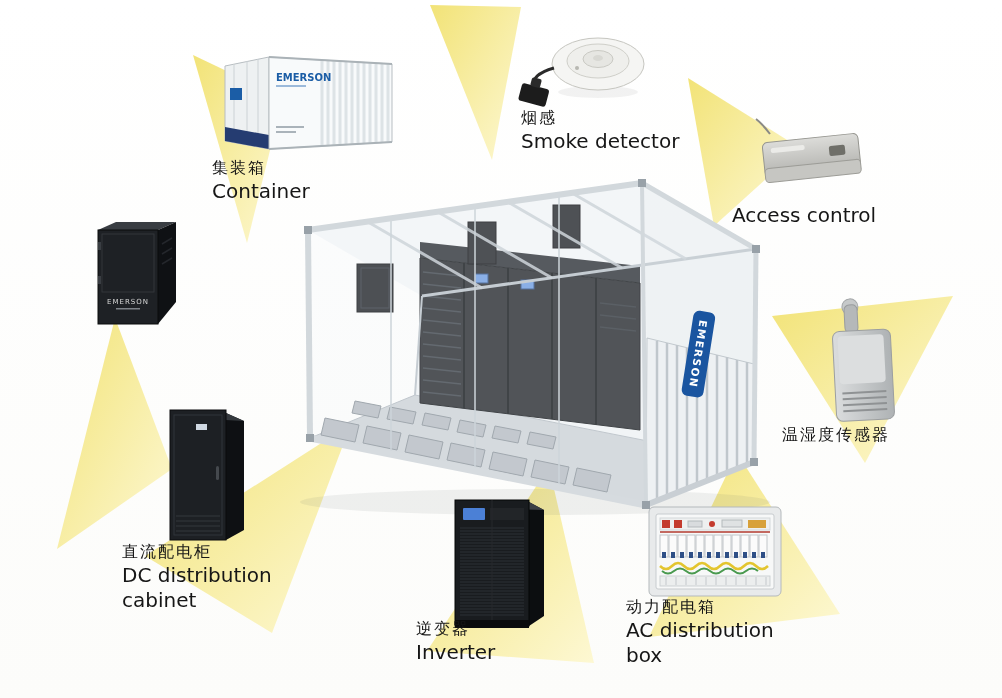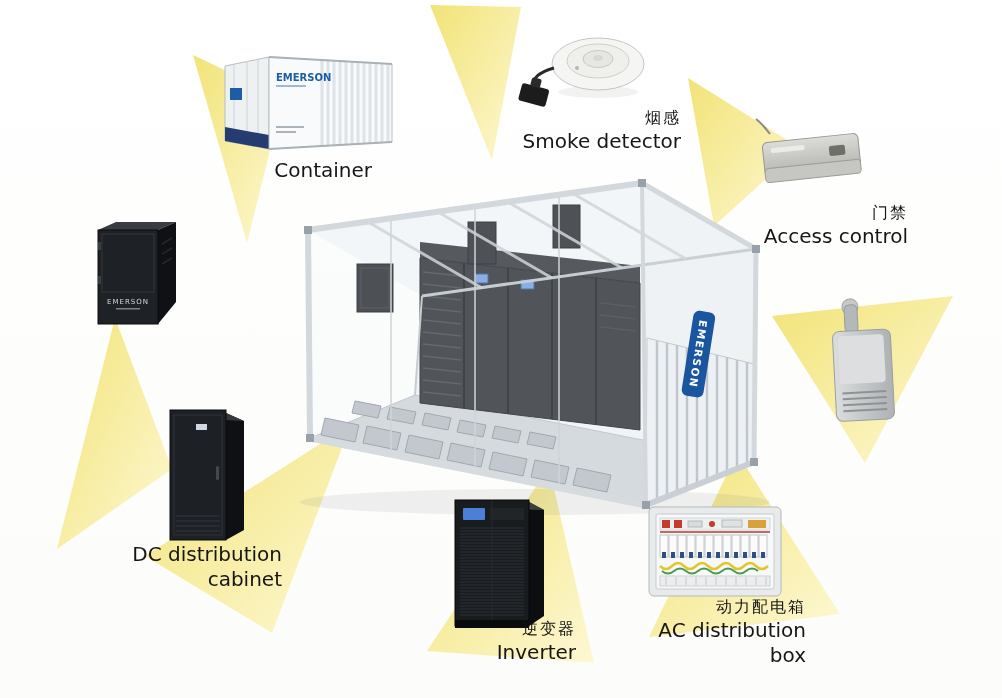--- a/index.html
+++ b/index.html
@@ -2,21 +2,21 @@
 <html><head>
 <meta charset="utf-8">
 <style>
   *{box-sizing:border-box}
   html,body{margin:0;padding:0}
   body{width:1002px;height:698px;font-family:"DejaVu Sans","Liberation Sans",sans-serif;background:#fff}
   .canvas{position:relative;width:1002px;height:698px;overflow:hidden;background:linear-gradient(180deg,#ffffff 0%,#fcfcfa 100%)}
   .beams{position:absolute;left:0;top:0;z-index:0}
   .center-unit{position:absolute;z-index:1}
   .device{position:absolute;z-index:2}
-  .label{position:absolute;z-index:3;text-align:right;color:#161616}
+  .label{position:absolute;z-index:3;text-align:left;color:#161616}
   .label .zh{font-size:16px;letter-spacing:2px}
   .label .en{font-size:20px;line-height:1.25}
 </style>
 </head>
 <body>
 
 <div class="canvas">
 
   <svg class="beams" width="1002" height="698" viewBox="0 0 1002 698">
     <defs>
@@ -344,44 +344,46 @@
       <rect x="10" y="16" width="60" height="94" fill="#1e2125" stroke="#0b0c0d"></rect>
       <rect x="14" y="20" width="52" height="58" fill="none" stroke="#32363b"></rect>
       <rect x="10" y="28" width="3" height="8" fill="#3a3e43"></rect>
       <rect x="10" y="62" width="3" height="8" fill="#3a3e43"></rect>
       <text x="40" y="90" text-anchor="middle" font-size="7" fill="#d8d8d8" letter-spacing="1">EMERSON</text>
       <rect x="28" y="94" width="24" height="1.5" fill="#7d8288"></rect>
     </svg>
   </div>
 
   <div class="label" style="left:212px;top:158px;width:160px">
+    <div class="zh">集装箱</div>
     <div class="en">Container</div>
   </div>
 
   <div class="label" style="left:521px;top:108px;width:160px">
     <div class="zh">烟感</div>
     <div class="en">Smoke detector</div>
   </div>
 
   <div class="label" style="left:732px;top:203px;width:176px">
-    <div class="zh">门禁</div>
     <div class="en">Access control</div>
   </div>
 
   <div class="label" style="left:782px;top:425px;width:176px">
+    <div class="zh">温湿度传感器</div>
   </div>
 
   <div class="label" style="left:626px;top:597px;width:180px">
     <div class="zh">动力配电箱</div>
     <div class="en">AC distribution box</div>
   </div>
 
   <div class="label" style="left:416px;top:619px;width:160px">
     <div class="zh">逆变器</div>
     <div class="en">Inverter</div>
   </div>
 
   <div class="label" style="left:122px;top:542px;width:160px">
+    <div class="zh">直流配电柜</div>
     <div class="en">DC distribution cabinet</div>
   </div>
 
 
 </div>
 
 </body></html>

